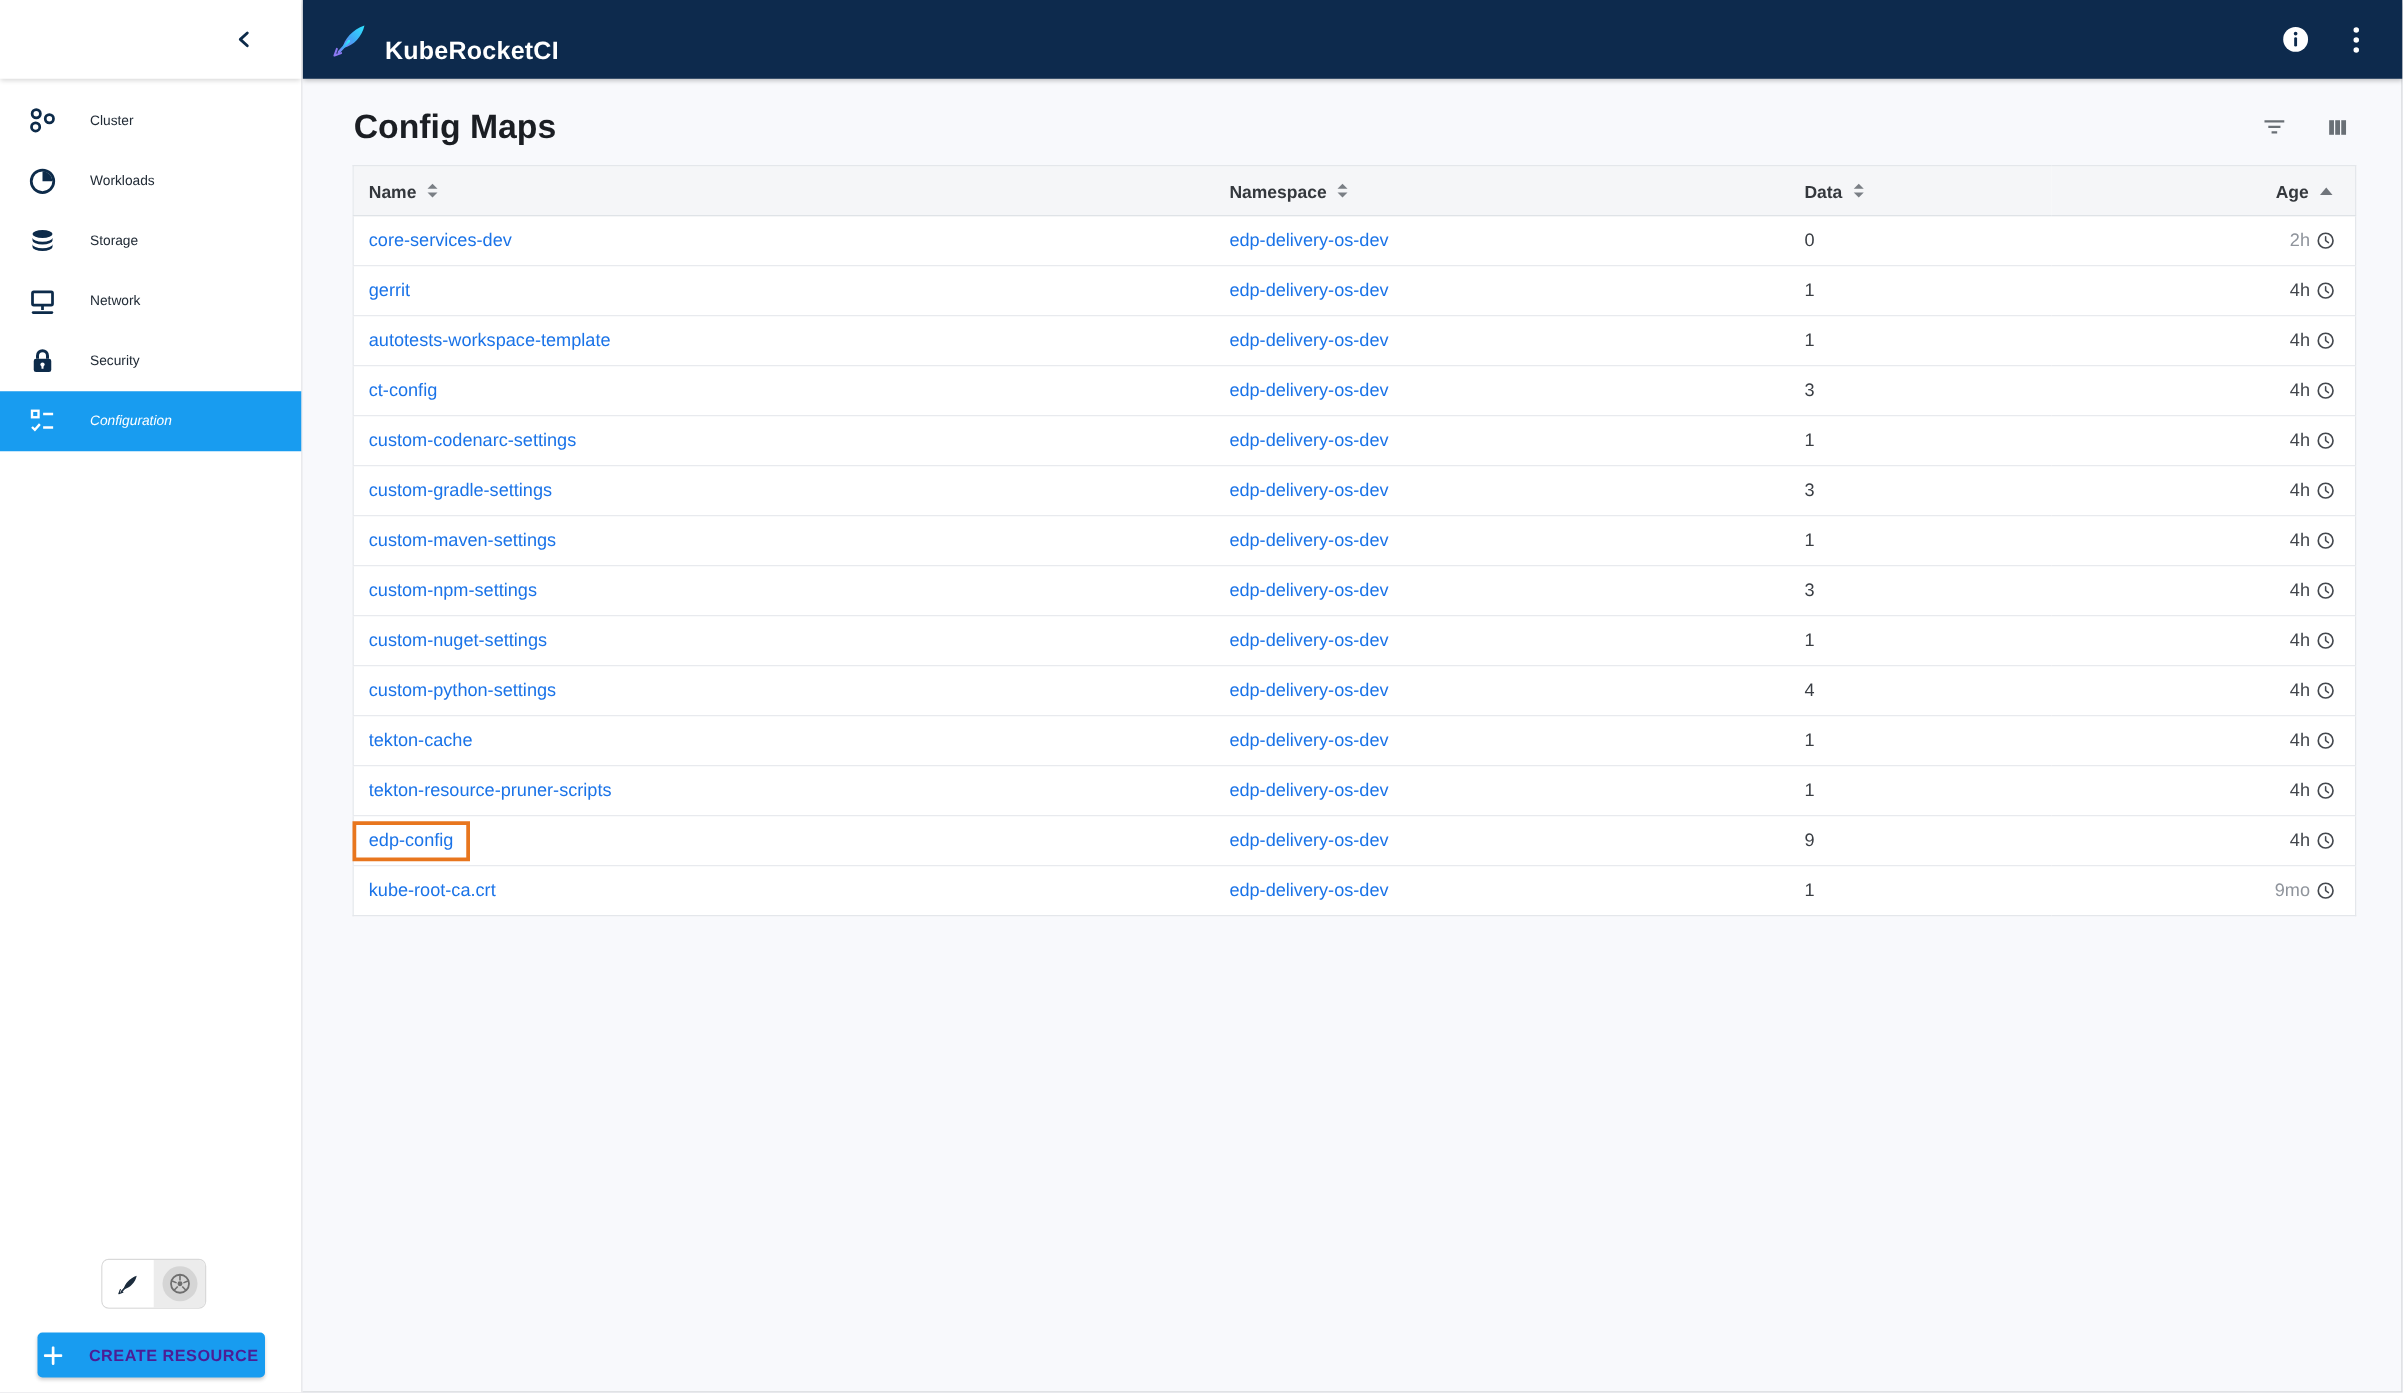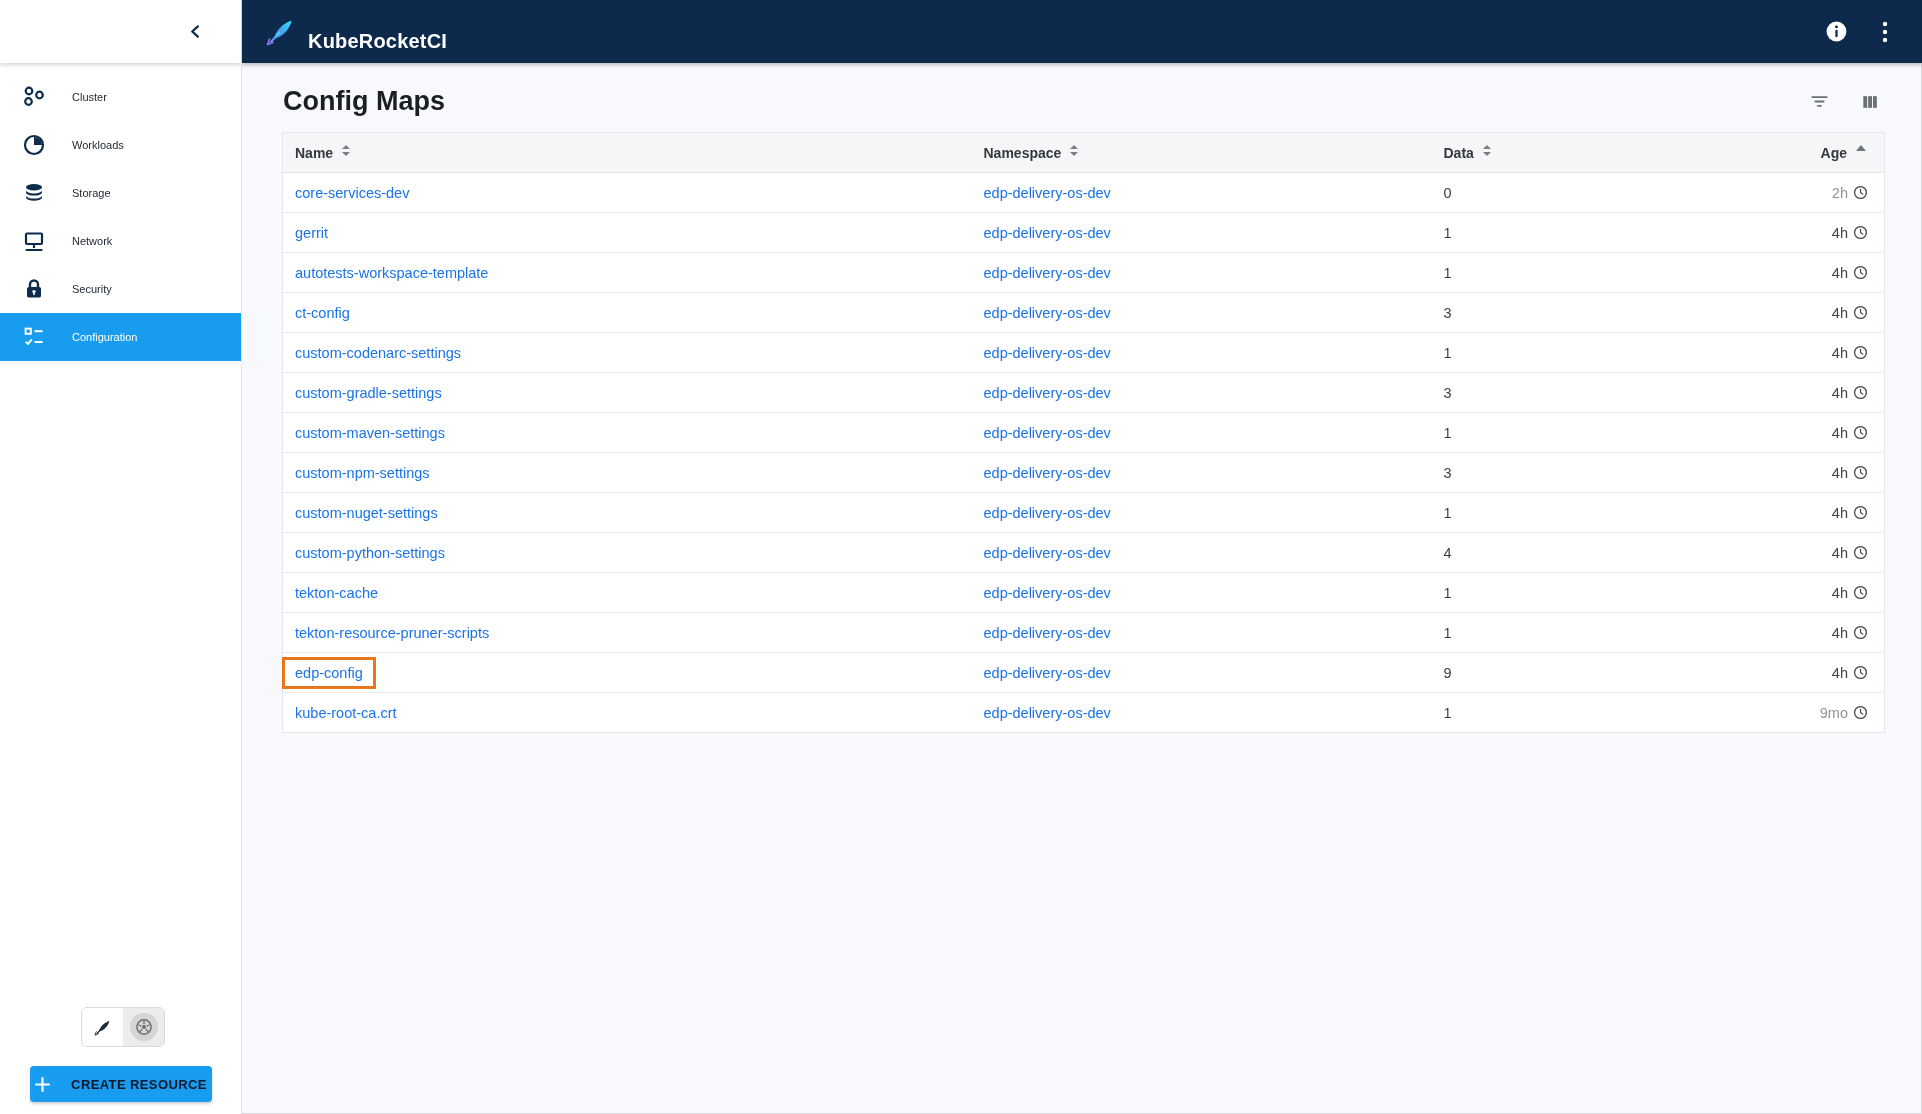--- a/index.html
+++ b/index.html
@@ -36,51 +36,51 @@
     height:63px; background:#fff; position:relative; z-index:2;
     display:flex; align-items:center; justify-content:flex-end;
     padding-right:32px;
     box-shadow: 0 2px 4px rgba(0,0,0,.16);
   }
   .collapse-btn { background:none;border:none;cursor:pointer; color:var(--navy); display:flex; padding:6px; }
   .nav { padding-top:10px; }
   .nav-item { height:48px; display:flex; align-items:center; padding-left:22px; cursor:pointer; color:#212b36; }
   .nav-item .ic { width:24px; height:24px; color:var(--navy); display:flex; align-items:center; justify-content:center; flex:none; }
   .nav-item .lbl { margin-left:26px; font-size:11px; }
-  .nav-item.selected { background:var(--accent); color:#fff; }
+  .nav-item.selected { background:var(--accent); color:#fff;font-style:italic; }
   .nav-item.selected .ic { color:#fff; }
   .sidebar-bottom { position:absolute; left:0; right:0; bottom:12px; }
   .theme-toggle {
     margin:0 0 19px 81px; width:84px; height:40px; display:flex;
     border:1px solid #d9d9d9; border-radius:6px; overflow:hidden; background:#fff;
   }
   .tt-btn { flex:1; display:flex; align-items:center; justify-content:center; border:none; cursor:pointer; background:#fff; color:#1c2c3d; }
   .tt-btn.right { background:#ececec; }
   .tt-disc { width:28px; height:28px; border-radius:50%; background:#d5d5d5; display:flex; align-items:center; justify-content:center; color:#6e6e6e; }
   .create-btn {
     margin-left:30px; width:182px; height:36px;
-    background:var(--accent); color:#0f172a; border:none; border-radius:4px;
+    background:var(--accent); color:#4c1d95; border:none; border-radius:4px;
     font-family:inherit; font-weight:700; font-size:13px; letter-spacing:.4px;
     display:flex; align-items:center; justify-content:center; gap:21px;
     cursor:pointer; box-shadow:0 2px 3px rgba(0,0,0,.18);
   }
   
   .main { position:absolute; left:242px; top:63px; right:0; bottom:0; }
   .page-head { display:flex; justify-content:space-between; margin:23px 38px 0 41px; }
   .page-title { font-size:27px; font-weight:700; color:#1b1e23; }
   .toolbar { display:flex; align-items:center; gap:22px; color:#6a7076; }
   .toolbar .icon-btn { color:#6a7076; }
   .table-wrap { margin:15px 38px 0 40px; }
   table { border-collapse:collapse; width:1602px; background:#fff; border:1px solid #e4e7eb; table-layout:fixed; }
   col.c-name{width:689px;} col.c-ns{width:460px;} col.c-data{width:209px;} col.c-age{width:244px;}
   thead th {
     height:40px; background:#f5f6f8; border-bottom:1px solid #dfe3e7;
     text-align:left; padding:0 0 0 12px; font-size:14px; font-weight:700; color:#34383d; cursor:pointer;
   }
-  th .th-inner { display:flex; gap:9px; }
+  th .th-inner { display:flex; align-items:center; gap:9px; }
   th.age-col { padding:0 18px 0 0; }
   th.age-col .th-inner { justify-content:flex-end; }
   tbody td { height:40px; border-bottom:1px solid #e8eaee; padding:0 0 0 12px; font-size:14.5px; color:#3a3e44; }
   tbody tr:last-child td { border-bottom:none; }
   td.age-cell { text-align:right; padding:0 16px 0 0; }
   .age-inner { display:inline-flex; align-items:flex-start; gap:5px; }
   .age-text.dark { color:#41454b; }
   .age-text.light { color:#8f949c; }
   .clock { color:#45494f; display:flex; }
   a.cm-link { color:var(--link); text-decoration:none; cursor:pointer; }

